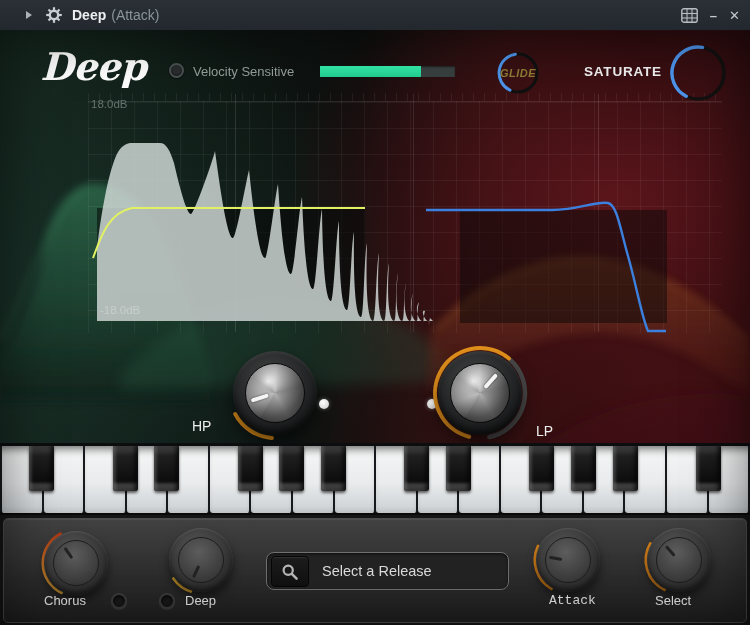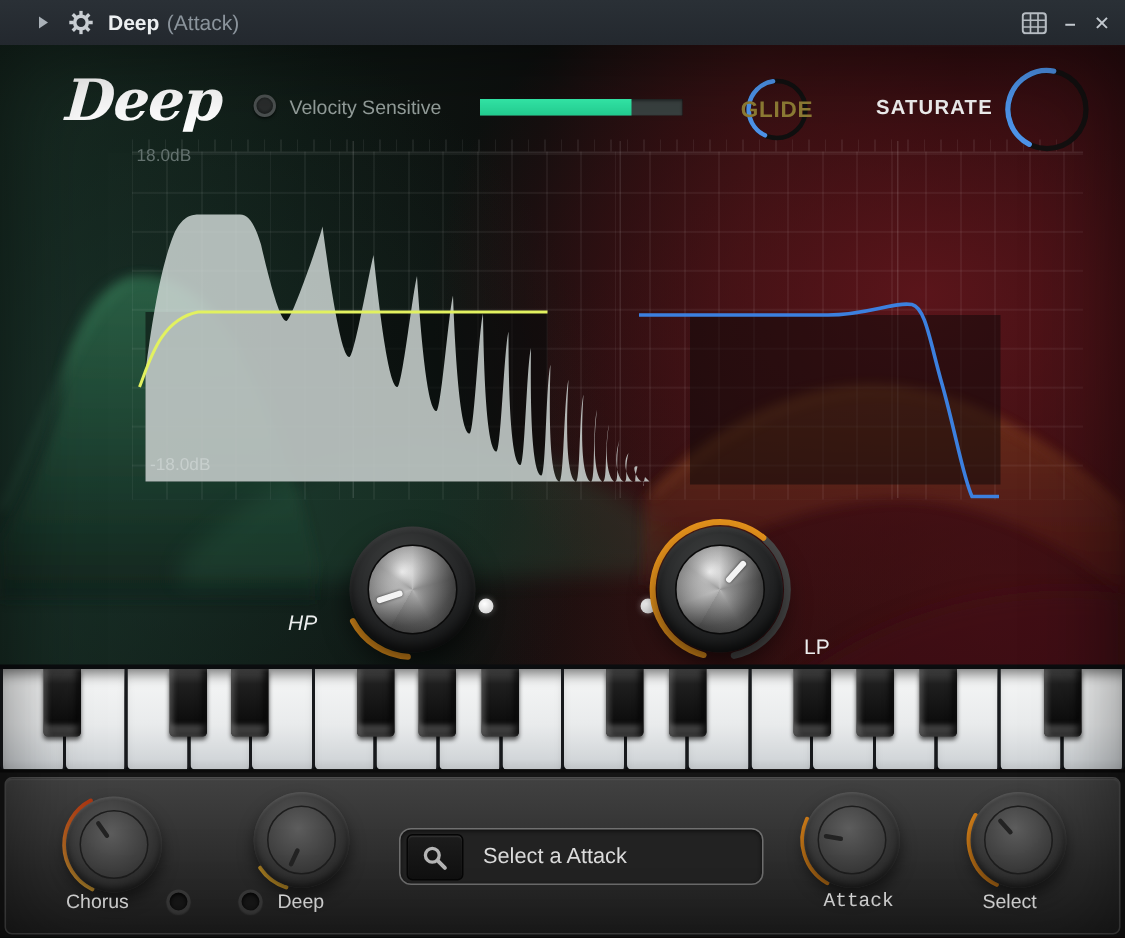--- a/index.html
+++ b/index.html
@@ -44,21 +44,21 @@
   #box2{left:460px;top:180px;width:207px;height:113px;background:rgba(10,8,8,.5);}
 
   
   #logo{left:44px;top:14px;color:#fff;font-family:"DejaVu Serif",serif;font-style:italic;font-weight:bold;font-size:38px;transform:skewX(-4deg);letter-spacing:-1px;}
   #vel-radio{left:169px;top:33px;width:15px;height:15px;border-radius:50%;background:radial-gradient(circle at 50% 45%,#2a2d2d 0 40%,#1d2020 70%);border:2px solid #4c5151;box-sizing:border-box;box-shadow:0 1px 2px rgba(0,0,0,.6);}
   #vel-label{left:193px;top:34px;color:#96a09d;font-size:13px;}
   #meter{left:320px;top:36px;width:135px;height:11px;background:#394140;box-shadow:inset 0 1px 2px rgba(0,0,0,.5);}
   #meter-fill{height:100%;background:linear-gradient(180deg,#35f0ae,#23cf92);}
   .ringknob{border-radius:50%;}
   #glide-knob{left:496px;top:21px;width:44px;height:44px;}
-  #glide-knob .ktext{position:absolute;inset:0;display:flex;align-items:center;justify-content:center;color:#8f7d35;font-size:15px;font-weight:bold;letter-spacing:.5px;}
+  #glide-knob .ktext{position:absolute;inset:0;display:flex;align-items:center;justify-content:center;color:#8f7d35;font-size:11px;font-weight:bold;letter-spacing:.5px;font-style:italic;}
   #sat-label{left:584px;top:34px;color:#f2f2f2;font-weight:bold;font-size:13.5px;letter-spacing:.8px;}
   #sat-knob{left:669px;top:14px;width:58px;height:58px;}
 
   
   .bigknob{width:100px;height:100px;}
   .bigknob .outer{position:absolute;inset:8px;border-radius:50%;background:radial-gradient(circle at 42% 30%,#3d3f3f,#232425 55%,#101111 88%);box-shadow:0 9px 18px rgba(0,0,0,.6),inset 0 2px 3px rgba(255,255,255,.08),inset 0 -4px 7px rgba(0,0,0,.6);}
   .bigknob .metal{position:absolute;inset:20px;border-radius:50%;border:1px solid #0a0a0a;background:radial-gradient(circle at 38% 30%,#ffffff 0%,#c9c9c9 16%,#8d8d8d 40%,#4a4a4a 66%,#262626 88%,#141414 100%);}
   .bigknob .metal::after{content:"";position:absolute;inset:0;border-radius:50%;opacity:.55;background:conic-gradient(from 210deg,rgba(255,255,255,0),rgba(255,255,255,.20) 40deg,rgba(0,0,0,.28) 95deg,rgba(255,255,255,.10) 150deg,rgba(0,0,0,.30) 225deg,rgba(255,255,255,.16) 300deg,rgba(0,0,0,.12) 360deg);}
   .ptwrap{position:absolute;inset:20px;border-radius:50%;}
   .ptwrap .pt{position:absolute;left:calc(50% - 1.8px);top:5px;width:3.6px;height:18px;background:#f4f4f4;border-radius:2px;box-shadow:0 0 2px rgba(0,0,0,.7);}
@@ -182,21 +182,21 @@
     </div>
 
     <div id="sat-label" class="abs">SATURATE</div>
     <div id="sat-knob" class="abs ringknob">
       <svg width="58" height="58">
         <circle cx="29" cy="29" r="26" fill="none" stroke="#131010" stroke-width="3.5"></circle>
         <path fill="none" stroke="#4e94ea" stroke-width="3.5" stroke-linecap="round" d="M17.2,52.2 A26,26 0 0 1 33.5,3.4"></path>
       </svg>
     </div>
 
-    <div class="abs knob-label" style="left:192px;top:377px;font-style:italic;">HP</div>
+    <div class="abs knob-label" style="left:192px;top:388px;">HP</div>
     <div class="abs bigknob" style="left:225px;top:313px;">
       <svg width="100" height="100" style="position:absolute;inset:0;">
         <path fill="none" stroke="#E8941C" stroke-width="4" stroke-linecap="round" d="M46.9,94.9 A45,45 0 0 1 10.3,71.1"></path>
       </svg>
       <div class="outer"></div>
       <div class="metal"></div>
       <div class="ptwrap" style="transform:rotate(252deg);">
           <div class="pt"></div>
         </div>
     </div>
@@ -287,21 +287,21 @@
         <div class="toggle" style="left:155px;top:74px;"></div>
         <div class="small-label" style="left:181px;top:74px;">Deep</div>
 
         <div id="preset-box">
           <div id="search-btn">
             <svg width="18" height="18" viewBox="0 0 18 18">
               <circle cx="7.2" cy="7.2" r="4.6" fill="none" stroke="#b8b8b8" stroke-width="2.2"></circle>
               <line x1="10.8" y1="10.8" x2="15.6" y2="15.6" stroke="#b8b8b8" stroke-width="2.6" stroke-linecap="round"></line>
             </svg>
           </div>
-          <div id="preset-text">Select a Attack</div>
+          <div id="preset-text">Select a Release</div>
         </div>
 
         <div class="sknob" style="left:526px;top:3px;">
           <svg width="76" height="76" style="position:absolute;inset:0;">
             <path fill="none" stroke="#d8821a" stroke-width="3" stroke-linecap="round" d="M21.5,66.6 A33,33 0 0 1 8.1,24.1"></path>
           </svg>
           <div class="souter"></div>
             <div class="sinner"></div>
           <div class="ptwrap" style="transform:rotate(280deg);">
               <div class="pt"></div>

